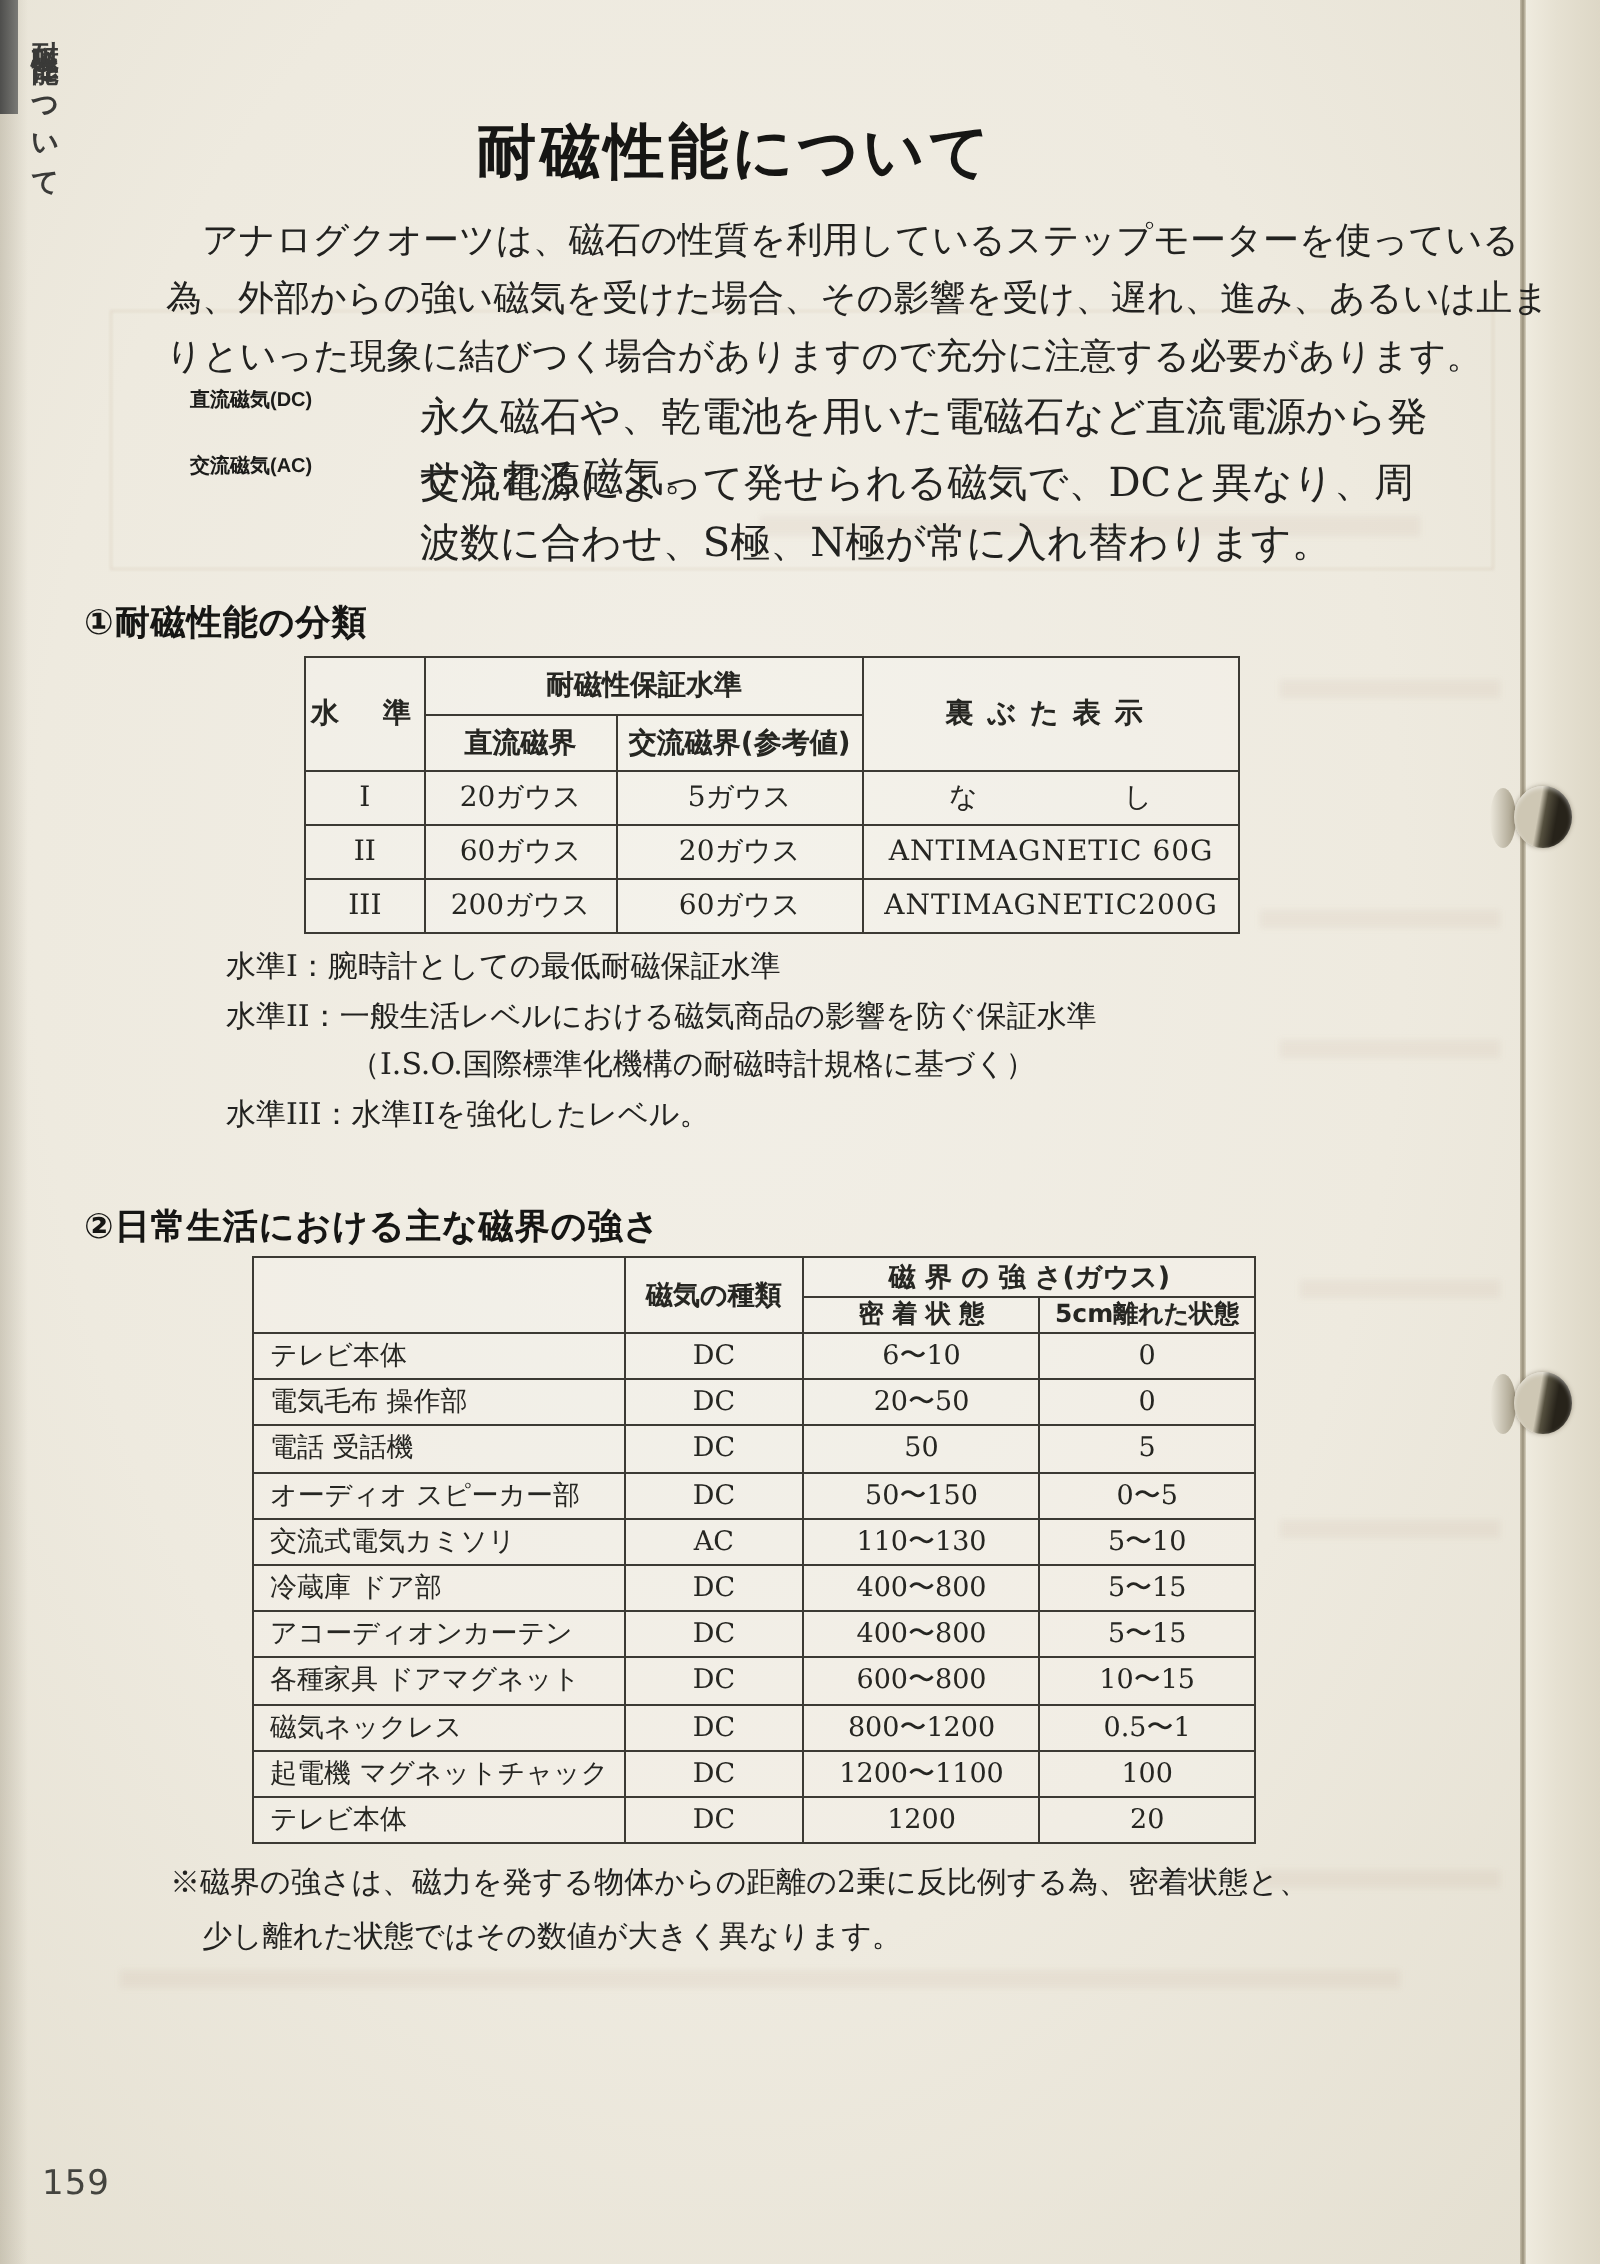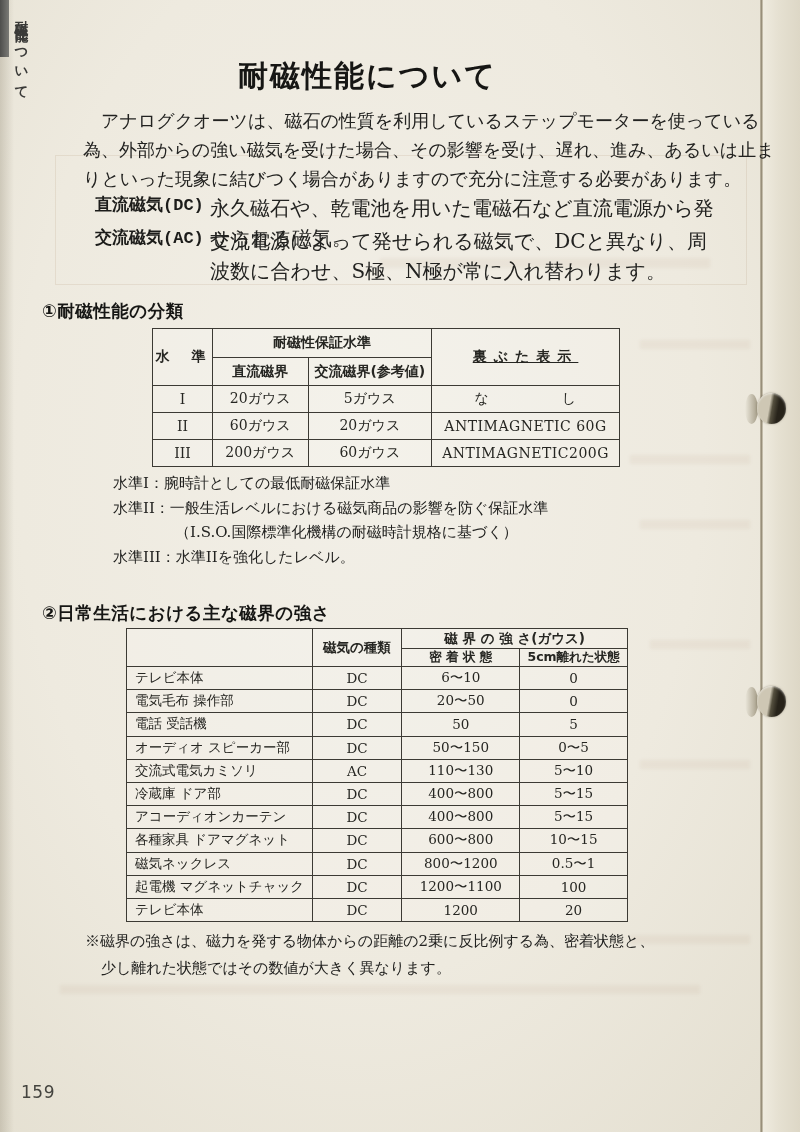--- a/index.html
+++ b/index.html
@@ -51,22 +51,22 @@
     font-family:"DejaVu Sans","Liberation Sans",sans-serif;
     font-weight:bold; font-size:30px; letter-spacing:2px; color:#161614;
   }
   .intro{
     position:absolute; left:47px; top:106px; width:702px;
     font-size:18px; line-height:29px; text-indent:1em; color:#222220;margin-left:36px;
   }
   .def-row{ position:absolute; left:95px; width:660px; }
   .def-term{
     position:absolute; left:0; top:0;
-    font-family:Liberation Mono, monospace;
-    font-weight:bold; font-size:17px; color:#1c1c1a;
+    font-family:Liberation Sans, sans-serif;
+    font-weight:bold; font-size:10px; color:#1c1c1a;
   }
   .def-desc{ position:absolute; left:115px; top:0; width:515px;
     font-size:20px; line-height:30px; color:#222220; }
   .sec-heading{
     position:absolute; left:42px;
     font-family:"DejaVu Sans","Liberation Sans",sans-serif;
     font-weight:bold; font-size:17.5px; color:#161614; letter-spacing:.5px;text-align:center;
   }
   #sec1-heading{ top:299px; }
   #sec2-heading{ top:601px; }
@@ -74,21 +74,21 @@
   table{ border-collapse:collapse; position:absolute; background:rgba(255,255,255,.18); }
   th,td{ border:1px solid #3c3a34; text-align:center; vertical-align:middle;
          font-size:14px; color:#262622; }
   th{ font-family:"DejaVu Sans","Liberation Sans",sans-serif; font-weight:bold;margin-left:40px; }
 
   #table1{ left:152px; top:328px; width:468px; }
   #table1 th,#table1 td{ border-width:1.5px; }
   #table1 .hr1 th{ height:29px; }
   #table1 .hr2 th{ height:28px; }
   #table1 td{ height:27px; font-size:14px; }
-  th.sp{ letter-spacing:7px;text-decoration:underline; }
+  th.sp{ letter-spacing:7px; }
   th.sp2{ letter-spacing:4px; }
   td.caseback{ font-family:"DejaVu Serif","Liberation Serif",serif; letter-spacing:.5px; }
 
   .notes{ position:absolute; left:113px; top:471px; font-size:15px; line-height:24.5px; color:#222220; }
   .notes .iso{ padding-left:62px; }
 
   #table2{ left:126px; top:628px; width:502px; }
   #table2 th,#table2 td{ border-width:1.2px; }
   #table2 .hr1 th{ height:20px; font-size:13.5px; }
   #table2 .hr2 th{ height:17px; font-size:12.5px; }

